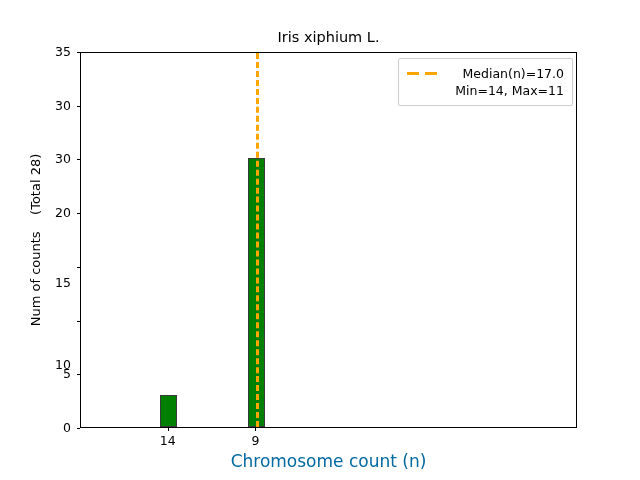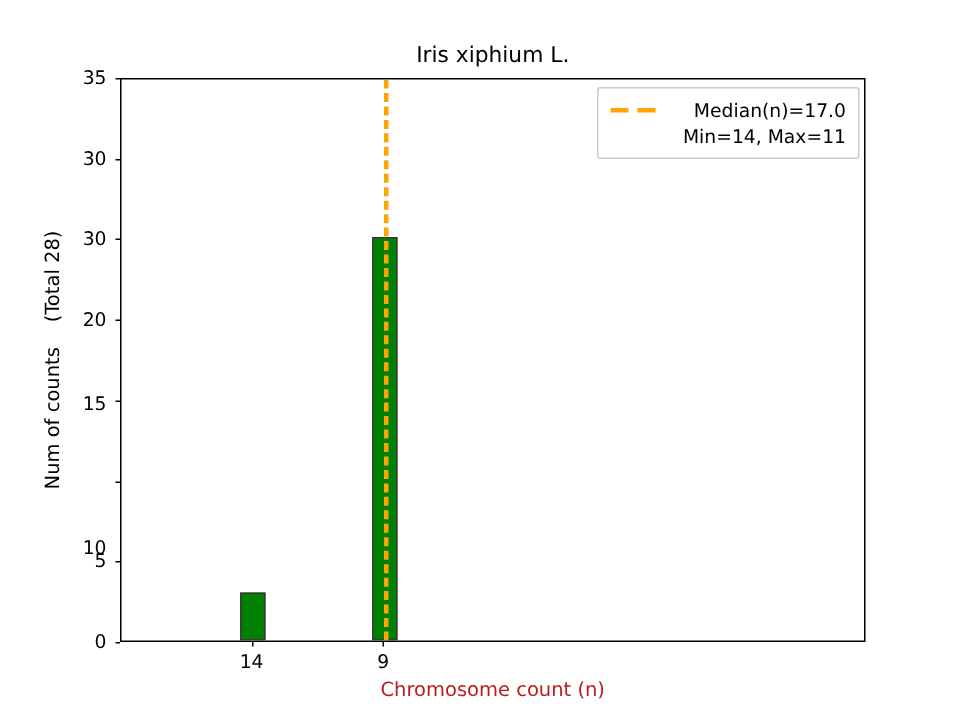--- a/index.html
+++ b/index.html
@@ -109,22 +109,22 @@
     transform: translateX(-50%);
   }
 
   
   #xlabel {
     position: absolute;
     left: 80px;
     top: 453px;
     width: 497px;
     text-align: center;
-    font-size: 13px;
-    color: #b91c1c;
+    font-size: 17px;
+    color: #0369a1;
     line-height: 16px;
     white-space: nowrap;
   }
   #ylabel {
     position: absolute;
     left: 0px;
     top: 0px;
     width: 376px;
     height: 18px;
     transform: translate(-152px, 231px) rotate(-90deg);
@@ -201,21 +201,21 @@
       <div class="ytick-mark" style="top: 266.857px;"></div>
       <div class="ytick-mark" style="top: 213.143px;"></div>
       <div class="ytick-mark" style="top: 159.429px;"></div>
       <div class="ytick-mark" style="top: 105.714px;"></div>
       <div class="ytick-mark" style="top: 52px;"></div>
     </div>
   <div id="ytick-labels">
       <div class="ytick-label" style="top: 421px;">0</div>
       <div class="ytick-label" style="top: 367.286px;">5</div>
       <div class="ytick-label" style="top: 313.571px; margin-top: 44px;">10</div>
-      <div class="ytick-label" style="top: 262px; margin-left: 23px;">15</div>
+      <div class="ytick-label" style="top: 276px; margin-left: 23px;">15</div>
       <div class="ytick-label" style="top: 206.143px;">20</div>
       <div class="ytick-label" style="top: 152.429px;">30</div>
       <div class="ytick-label" style="top: 99px;">30</div>
       <div class="ytick-label" style="top: 45px;">35</div>
     </div>
 
   <div id="xtick-marks">
       <div class="xtick-mark" style="left: 167.706px;"></div>
       <div class="xtick-mark" style="left: 255.412px;"></div>
     </div>

